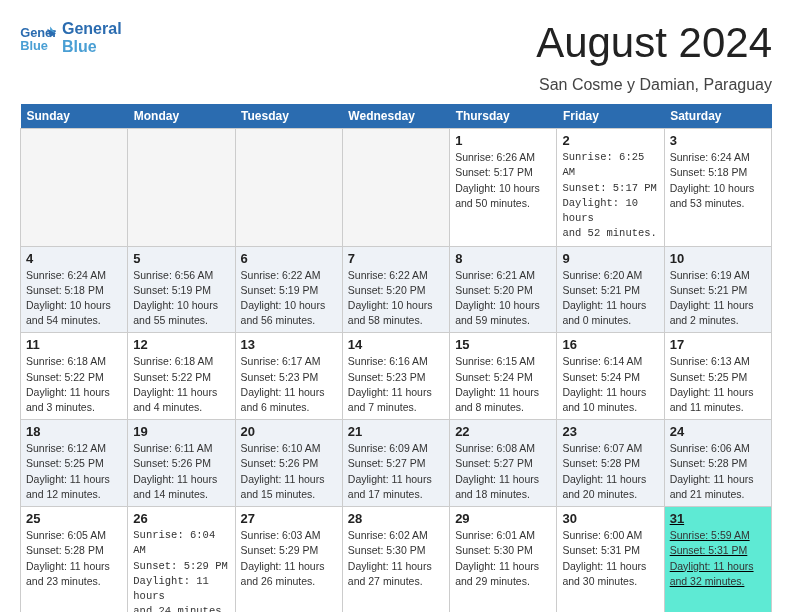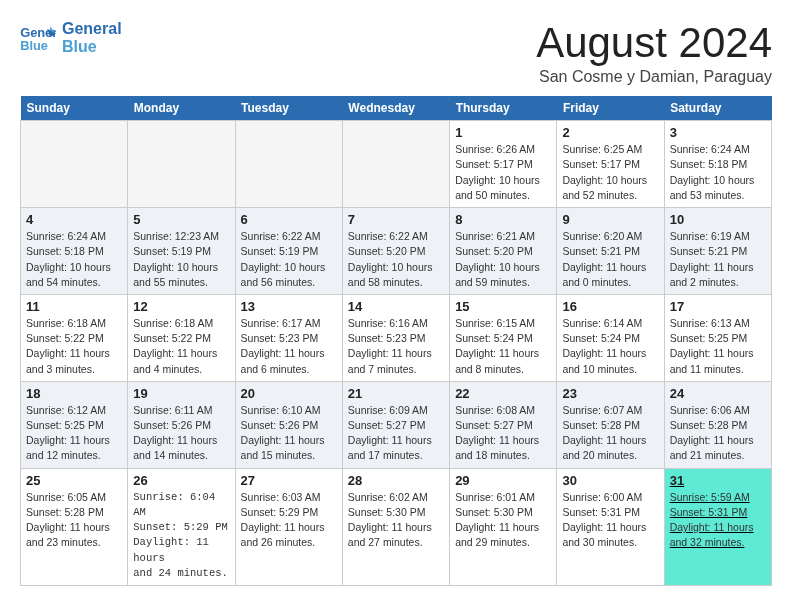--- a/index.html
+++ b/index.html
@@ -30,21 +30,21 @@
     }
     .calendar-title {
       font-size: 42px;
       font-weight: normal;
       color: #222;
       line-height: 1.1;
     }
     .calendar-subtitle {
       font-size: 16px;
       color: #444;
-      margin-top: 2px;
+      margin-top: 10px;
     }
     table {
       width: 100%;
       border-collapse: collapse;
       font-size: 11px;
     }
     th {
       background-color: #2b6cb0;
       color: #fff;
       text-align: left;
@@ -118,21 +118,21 @@
         <td style="background: rgb(245, 245, 245);"></td>
         <td style="background: rgb(255, 255, 255);">
           <div class="day-num">1</div>
           <div class="day-info" style="white-space: pre-line;">Sunrise: 6:26 AM
 Sunset: 5:17 PM
 Daylight: 10 hours
 and 50 minutes.</div>
         </td>
         <td style="background: rgb(255, 255, 255);">
           <div class="day-num">2</div>
-          <div class="day-info" style="white-space: pre-line;">Sunrise: 6:25 AM
+          <div class="day-info" style="white-space: pre-line; font-family: Liberation Mono, monospace;">Sunrise: 6:25 AM
 Sunset: 5:17 PM
 Daylight: 10 hours
 and 52 minutes.</div>
         </td>
         <td style="background: rgb(255, 255, 255);">
           <div class="day-num">3</div>
           <div class="day-info" style="white-space: pre-line;">Sunrise: 6:24 AM
 Sunset: 5:18 PM
 Daylight: 10 hours
 and 53 minutes.</div>
@@ -141,21 +141,21 @@
       <tr>
         <td style="background: rgb(238, 242, 247);">
           <div class="day-num">4</div>
           <div class="day-info" style="white-space: pre-line;">Sunrise: 6:24 AM
 Sunset: 5:18 PM
 Daylight: 10 hours
 and 54 minutes.</div>
         </td>
         <td style="background: rgb(238, 242, 247);">
           <div class="day-num">5</div>
-          <div class="day-info" style="white-space: pre-line;">Sunrise: 12:23 AM
+          <div class="day-info" style="white-space: pre-line;">Sunrise: 6:56 AM
 Sunset: 5:19 PM
 Daylight: 10 hours
 and 55 minutes.</div>
         </td>
         <td style="background: rgb(238, 242, 247);">
           <div class="day-num">6</div>
           <div class="day-info" style="white-space: pre-line;">Sunrise: 6:22 AM
 Sunset: 5:19 PM
 Daylight: 10 hours
 and 56 minutes.</div>

